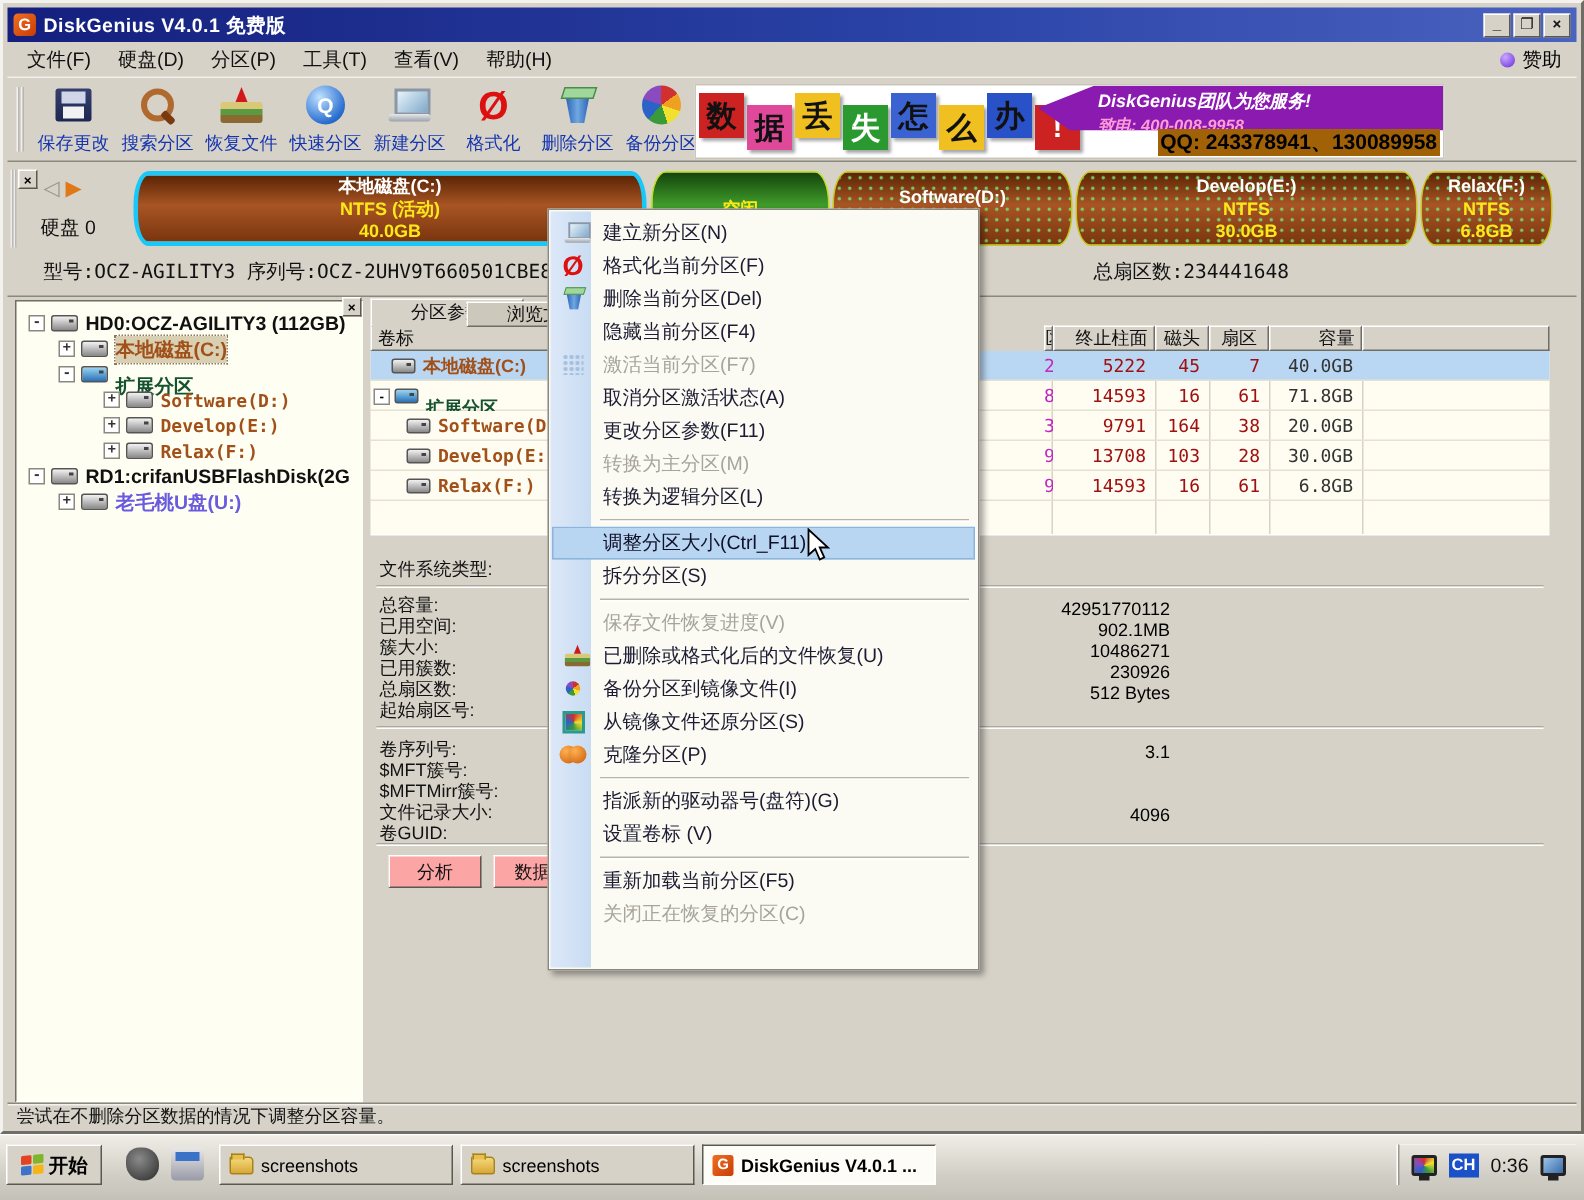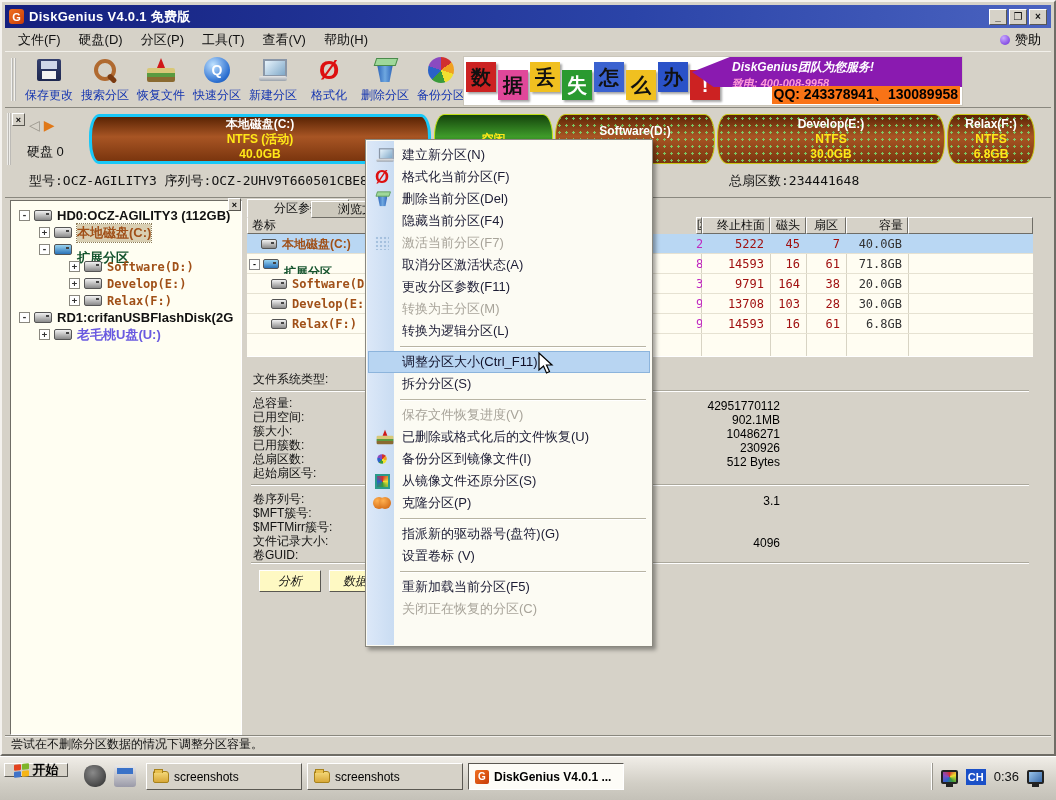--- a/index.html
+++ b/index.html
@@ -70,21 +70,21 @@
   
   .banner { position:absolute; left:458px; top:4px; width:500px; height:50px; background:#fff;
             display:flex; align-items:center; overflow:hidden; border:1px solid #cac6ba; }
   .tile { width:30px; height:30px; display:flex; align-items:center; justify-content:center;
           font-weight:bold; font-size:20px; margin-left:2px; box-shadow:2px 2px 2px rgba(0,0,0,.35); }
   .tile:nth-child(odd){ margin-top:-8px; } .tile:nth-child(even){ margin-top:8px; }
   .ad-right { position:absolute; right:0; top:0; width:270px; height:50px;
               background:#8a1ab0; clip-path:polygon(14% 0,100% 0,100% 60%,8% 60%,0 30%);
               color:#fff; font-weight:bold; font-style:italic; padding:2px 4px 0 40px; font-size:12px; }
   .ad-phone { color:#ff9ad8; font-size:11px; }
-  .ad-qq { position:absolute; right:2px; bottom:1px; color:#000; font-weight:bold; font-size:14px; background:#f97316; padding:0 2px; }
+  .ad-qq { position:absolute; right:2px; bottom:1px; color:#000; font-weight:bold; font-size:14px; background:#a16207; padding:0 2px; }
 
   
   .diskpanel { position:absolute; left:3px; top:107px; right:3px; height:89px; background:#d6d2c8;
                border-bottom:1px solid #8a887f; }
   .dp-close { position:absolute; left:7px; top:4px; width:13px; height:13px; background:#d6d2c8;
               border:1px solid; border-color:#fff #5a5852 #5a5852 #fff; font-size:9px; font-weight:bold;
               display:flex;align-items:center;justify-content:center; }
   .dp-arrows { position:absolute; left:24px; top:8px; font-size:14px; }
   .arr-l { color:#9a968c; } .arr-r { color:#e07818; }
   .dp-disk-label { position:absolute; left:22px; top:34px; font-size:13px; color:#111; }
@@ -150,31 +150,31 @@
   .colsep { position:absolute; top:36px; height:122px; width:1px; background:#d8d4c4; }
 
   
   .details { position:absolute; left:242px; right:18px; top:158px; bottom:0; background:#d6d2c8;
              border-top:1px solid #fff; font-size:12px; }
   .groove { position:absolute; left:4px; right:4px; height:2px;
             border-top:1px solid #aba89c; border-bottom:1px solid #fff; }
   .dlabel { position:absolute; left:6px; color:#111; white-space:nowrap; }
   .dvalue { position:absolute; width:130px; text-align:right; color:#000000;
             font-family:Liberation Sans, sans-serif; }
-  .btn { position:absolute; height:22px; background:#fef9c3; border:1px solid;
+  .btn { position:absolute; height:22px; background:#fca5a5; border:1px solid;
          border-color:#fff #5a5852 #5a5852 #fff; font-size:12px; color:#111;
-         display:flex; align-items:center; justify-content:center;font-style:italic; }
+         display:flex; align-items:center; justify-content:center; }
 
   
   .statusbar { position:absolute; left:3px; right:3px; bottom:2px; height:17px; background:#d6d2c8;
                border-top:1px solid #8a887f; box-shadow:inset 0 1px 0 #f4f2ee;
                display:flex; align-items:center; padding-left:6px; font-size:12px; color:#111; }
   .taskbar { position:absolute; left:0; top:756px; width:1056px; height:44px;
              background:linear-gradient(#f0ede7,#d2cfc6 60%,#c4c1b8); border-top:1px solid #fff; }
-  .startbtn { position:absolute; left:4px; top:6px; width:64px; height:14px; background:#d6d2c8;
+  .startbtn { position:absolute; left:4px; top:6px; width:64px; height:27px; background:#d6d2c8;
               border:1px solid; border-color:#fff #5a5852 #5a5852 #fff; display:flex; align-items:center;
               justify-content:center; gap:4px; font-weight:bold; font-size:13px; }
   .flag { width:15px; height:13px; display:grid; grid-template-columns:1fr 1fr; gap:1px; transform:skewY(-6deg); }
   .flag i { border-radius:1px; } .flag i:nth-child(1){background:#e3431f;} .flag i:nth-child(2){background:#7eb52a;}
   .flag i:nth-child(3){background:#3f73c8;} .flag i:nth-child(4){background:#f6b516;}
   .ql { position:absolute; top:8px; width:22px; height:22px; }
   .ql1 { left:84px; background:radial-gradient(circle at 40% 35%,#8a8a8a,#2a2a2a); border-radius:40% 50% 45% 50%; }
   .ql2 { left:114px; background:linear-gradient(#e8e8e8,#9a9aa8); border-radius:3px; }
   .ql2:after { content:""; position:absolute; left:3px; top:3px; width:16px; height:6px; background:#3a72c8; }
   .taskbtn { position:absolute; top:6px; height:27px; width:156px; background:#d6d2c8;

